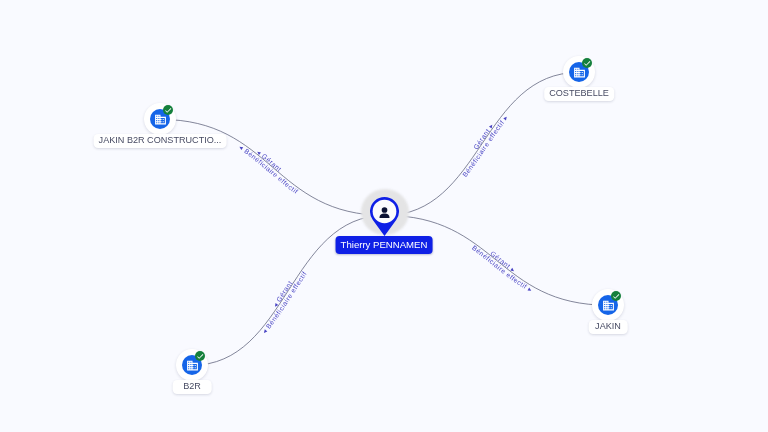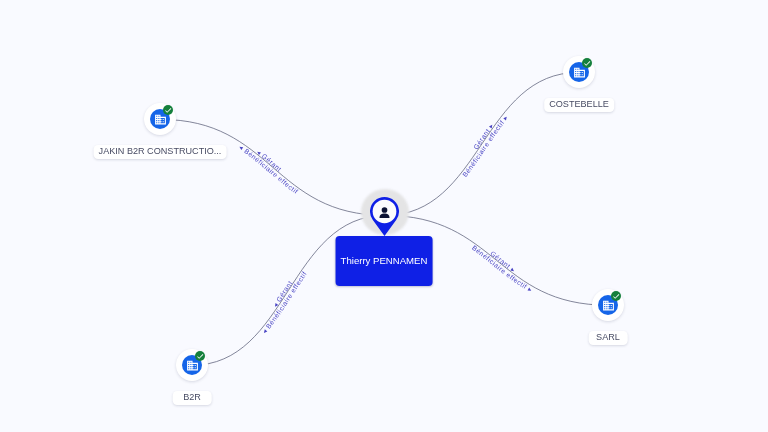--- a/index.html
+++ b/index.html
@@ -20,30 +20,30 @@
      border-radius:50%;background:#1565e8;display:flex;align-items:center;justify-content:center;}
   .badge{position:absolute;left:50%;top:50%;width:10.2px;height:10.2px;margin:-14.1px 0 0 2.9px;
      border-radius:50%;background:#15803c;display:flex;align-items:center;justify-content:center;}
 
   
   .chip{position:absolute;left:50%;transform:translateX(-50%);
      background:#fff;border-radius:4.5px;padding:0 5px;height:13.6px;min-width:28.6px;
      display:flex;align-items:center;justify-content:center;box-sizing:content-box;
      font-size:9.1px;line-height:13.6px;color:#474b63;white-space:nowrap;
      box-shadow:0 1px 2.5px rgba(40,45,80,.16);}
-  .chip.below{top:26px;}
+  .chip.below{top:15.0px;}
 
   
   .halo{position:absolute;left:50%;top:50%;width:48px;height:46px;margin:-23px 0 0 -23.3px;
      border-radius:50%;background:#e4e4e5;filter:blur(1.1px);}
   .pin{position:absolute;left:50%;top:50%;margin:-15.5px 0 0 -14.5px;}
   .edgelabel{font-size:6.7px;letter-spacing:0.52px;}
   svg.layer{will-change:transform;}
   .chip.sel{background:#0f20e6;color:#fff;border-radius:4px;font-size:9.6px;
-     height:26px;line-height:14.4px;padding:12px 5px;min-width:0;
+     height:18px;line-height:14.4px;padding:0 5px;min-width:0;
      box-shadow:0 1px 2px rgba(20,25,90,.25);top:23.8px;}
 </style>
 </head>
 <body>
 
 <div id="stage">
   <svg class="layer" id="edgelayer">
       <defs>
         <path id="lp0_0" d="M160.40,118.80 L163.55,118.83 L166.70,118.90 L169.84,119.03 L172.99,119.22 L176.13,119.47 L179.26,119.77 L182.39,120.14 L185.51,120.57 L188.63,121.06 L191.73,121.62 L194.82,122.25 L197.89,122.95 L200.95,123.72 L203.99,124.56 L207.00,125.47 L210.00,126.46 L212.97,127.51 L215.92,128.64 L218.83,129.84 L221.72,131.11 L224.57,132.45 L227.39,133.86 L230.18,135.33 L232.94,136.86 L235.66,138.45 L238.35,140.09 L241.00,141.79 L243.62,143.54 L246.21,145.33 L248.77,147.16 L251.30,149.04 L253.80,150.94 L256.28,152.88 L258.74,154.84 L261.18,156.82 L263.60,158.83 L266.01,160.84 L268.41,162.87 L270.80,164.91 L273.19,166.94 L275.58,168.98 L277.97,171.01 L280.36,173.04 L282.77,175.05 L285.18,177.05 L287.61,179.03 L290.06,180.98 L292.53,182.91 L295.02,184.81 L297.54,186.67 L300.08,188.49 L302.65,190.27 L305.26,192.01 L307.89,193.69 L310.56,195.32 L313.26,196.90 L315.99,198.42 L318.75,199.87 L321.55,201.27 L324.38,202.59 L327.24,203.85 L330.13,205.04 L333.05,206.16 L335.99,207.21 L338.96,208.18 L341.95,209.09 L344.96,209.92 L347.99,210.68 L351.04,211.38 L354.10,212.00 L357.17,212.56 L360.26,213.05 L363.36,213.47 L366.46,213.84 L369.58,214.14 L372.70,214.38 L375.82,214.57 L378.94,214.70 L382.07,214.77 L385.20,214.80 " fill="none"></path>
         <path id="lp0_1" d="M160.39,125.70 L163.44,125.72 L166.47,125.80 L169.49,125.93 L172.51,126.10 L175.53,126.34 L178.53,126.63 L181.52,126.98 L184.50,127.39 L187.47,127.86 L190.43,128.40 L193.36,129.00 L196.28,129.66 L199.19,130.39 L202.07,131.19 L204.93,132.05 L207.76,132.99 L210.58,133.99 L213.37,135.06 L216.13,136.19 L218.86,137.40 L221.57,138.67 L224.25,140.00 L226.90,141.39 L229.52,142.85 L232.12,144.37 L234.68,145.94 L237.23,147.57 L239.74,149.24 L242.24,150.97 L244.71,152.74 L247.16,154.55 L249.59,156.40 L252.01,158.29 L254.41,160.21 L256.80,162.16 L259.19,164.13 L261.57,166.12 L263.94,168.13 L266.32,170.15 L268.71,172.19 L271.10,174.23 L273.50,176.27 L275.92,178.32 L278.35,180.36 L280.80,182.38 L283.28,184.40 L285.78,186.40 L288.32,188.37 L290.88,190.32 L293.47,192.24 L296.11,194.13 L298.77,195.98 L301.48,197.78 L304.23,199.54 L307.01,201.24 L309.84,202.89 L312.70,204.49 L315.61,206.02 L318.55,207.48 L321.52,208.87 L324.53,210.20 L327.58,211.45 L330.65,212.63 L333.75,213.74 L336.88,214.76 L340.03,215.72 L343.20,216.59 L346.38,217.39 L349.58,218.12 L352.80,218.78 L356.02,219.36 L359.25,219.87 L362.49,220.32 L365.73,220.70 L368.98,221.01 L372.22,221.27 L375.47,221.46 L378.71,221.59 L381.96,221.67 L385.19,221.70 " fill="none"></path>
@@ -121,21 +121,21 @@
         <div class="comp-blue">
           <svg width="13" height="13" viewBox="0 0 24 24">
     <path fill="#ffffff" d="M12 7V3H2v18h20V7H12zM6 19H4v-2h2v2zm0-4H4v-2h2v2zm0-4H4V9h2v2zm0-4H4V5h2v2zm4 12H8v-2h2v2zm0-4H8v-2h2v2zm0-4H8V9h2v2zm0-4H8V5h2v2zm10 12h-8v-2h2v-2h-2v-2h2v-2h-2V9h8v10zm-2-8h-2v2h2v-2zm0 4h-2v2h2v-2z"></path>
   </svg>
         </div>
         <div class="badge">
           <svg width="8.2" height="8.2" viewBox="0 0 24 24">
     <path fill="#ffffff" d="M9.3 16.5L5.1 12.3 3.4 14l5.9 5.9L21.4 7.8l-1.7-1.7z"></path>
   </svg>
         </div>
-        <div class="chip below">SARL</div>
+        <div class="chip below">JAKIN</div>
       </div>
       <div class="node" style="left: 191.7px; top: 365.3px;">
         <div class="comp-disc"></div>
         <div class="comp-blue">
           <svg width="13" height="13" viewBox="0 0 24 24">
     <path fill="#ffffff" d="M12 7V3H2v18h20V7H12zM6 19H4v-2h2v2zm0-4H4v-2h2v2zm0-4H4V9h2v2zm0-4H4V5h2v2zm4 12H8v-2h2v2zm0-4H8v-2h2v2zm0-4H8V9h2v2zm0-4H8V5h2v2zm10 12h-8v-2h2v-2h-2v-2h2v-2h-2V9h8v10zm-2-8h-2v2h2v-2zm0 4h-2v2h2v-2z"></path>
   </svg>
         </div>
         <div class="badge">
           <svg width="8.2" height="8.2" viewBox="0 0 24 24">

